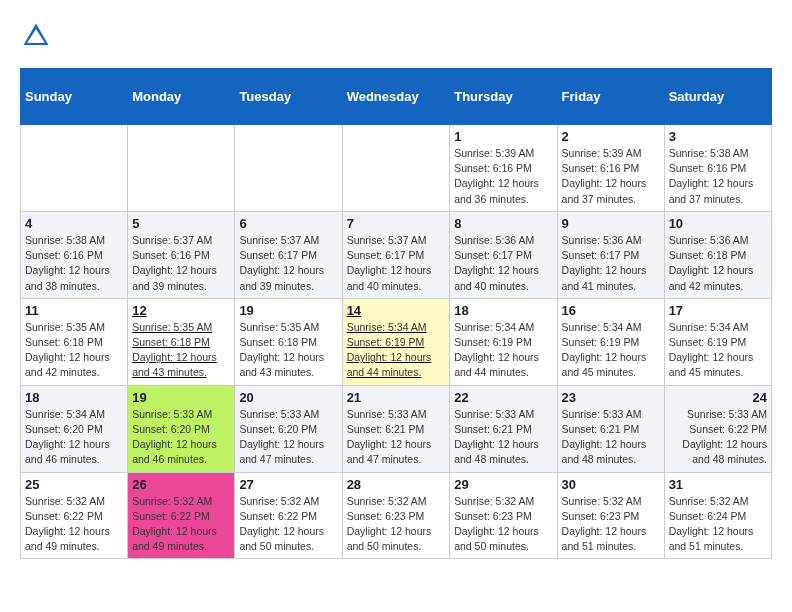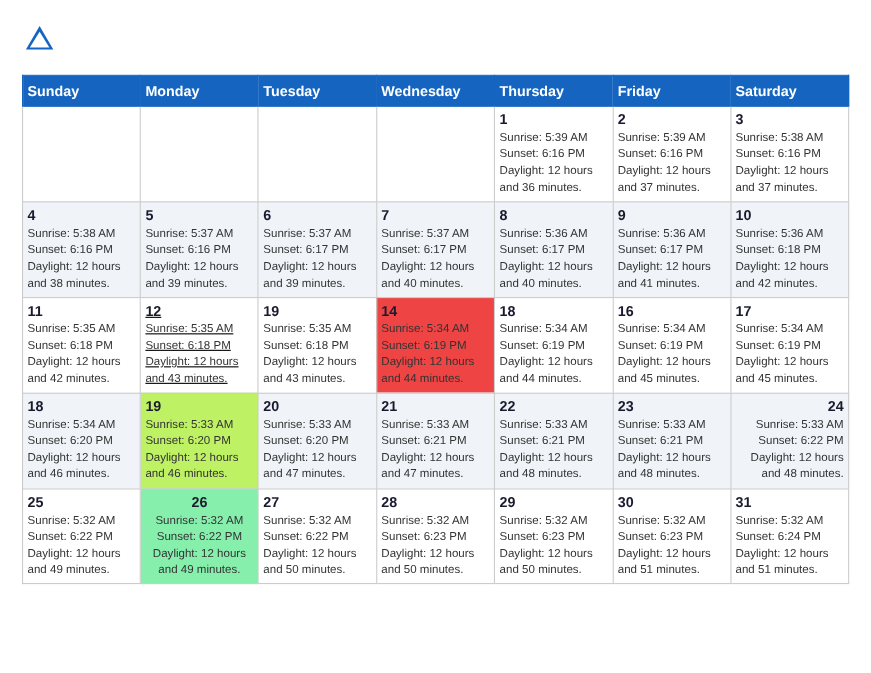--- a/index.html
+++ b/index.html
@@ -47,21 +47,21 @@
       color: #1a1a2e;
     }
     table {
       width: 100%;
       border-collapse: collapse;
       font-size: 11px;
     }
     thead tr th {
       background-color: #1565c0;
       color: #fff;
-      padding: 6px 4px;
+      padding: 20px 4px;
       text-align: left;
       font-size: 13px;
       font-weight: bold;
       border: 1px solid #1565c0;
     }
     tbody tr td {
       border: 1px solid #ccc;
       padding: 4px 4px;
       vertical-align: top;
       width: 108px;
@@ -216,21 +216,21 @@
 Daylight: 12 hours
 and 43 minutes.</div>
         </td>
         <td style="background: rgb(255, 255, 255);">
           <span class="day-number">19</span>
           <div class="day-info" style="white-space: pre-line;">Sunrise: 5:35 AM
 Sunset: 6:18 PM
 Daylight: 12 hours
 and 43 minutes.</div>
         </td>
-        <td style="background: #ef4444;">
+        <td style="background: #fef9c3; text-decoration: underline;">
           <span class="day-number">14</span>
           <div class="day-info" style="white-space: pre-line;">Sunrise: 5:34 AM
 Sunset: 6:19 PM
 Daylight: 12 hours
 and 44 minutes.</div>
         </td>
         <td style="background: rgb(255, 255, 255);">
           <span class="day-number">18</span>
           <div class="day-info" style="white-space: pre-line;">Sunrise: 5:34 AM
 Sunset: 6:19 PM
@@ -304,21 +304,21 @@
         </td>
       </tr>
       <tr>
         <td style="background: rgb(255, 255, 255);">
           <span class="day-number">25</span>
           <div class="day-info" style="white-space: pre-line;">Sunrise: 5:32 AM
 Sunset: 6:22 PM
 Daylight: 12 hours
 and 49 minutes.</div>
         </td>
-        <td style="background: #86efac; text-align: center;">
+        <td style="background: #ec4899;">
           <span class="day-number">26</span>
           <div class="day-info" style="white-space: pre-line;">Sunrise: 5:32 AM
 Sunset: 6:22 PM
 Daylight: 12 hours
 and 49 minutes.</div>
         </td>
         <td style="background: rgb(255, 255, 255);">
           <span class="day-number">27</span>
           <div class="day-info" style="white-space: pre-line;">Sunrise: 5:32 AM
 Sunset: 6:22 PM

